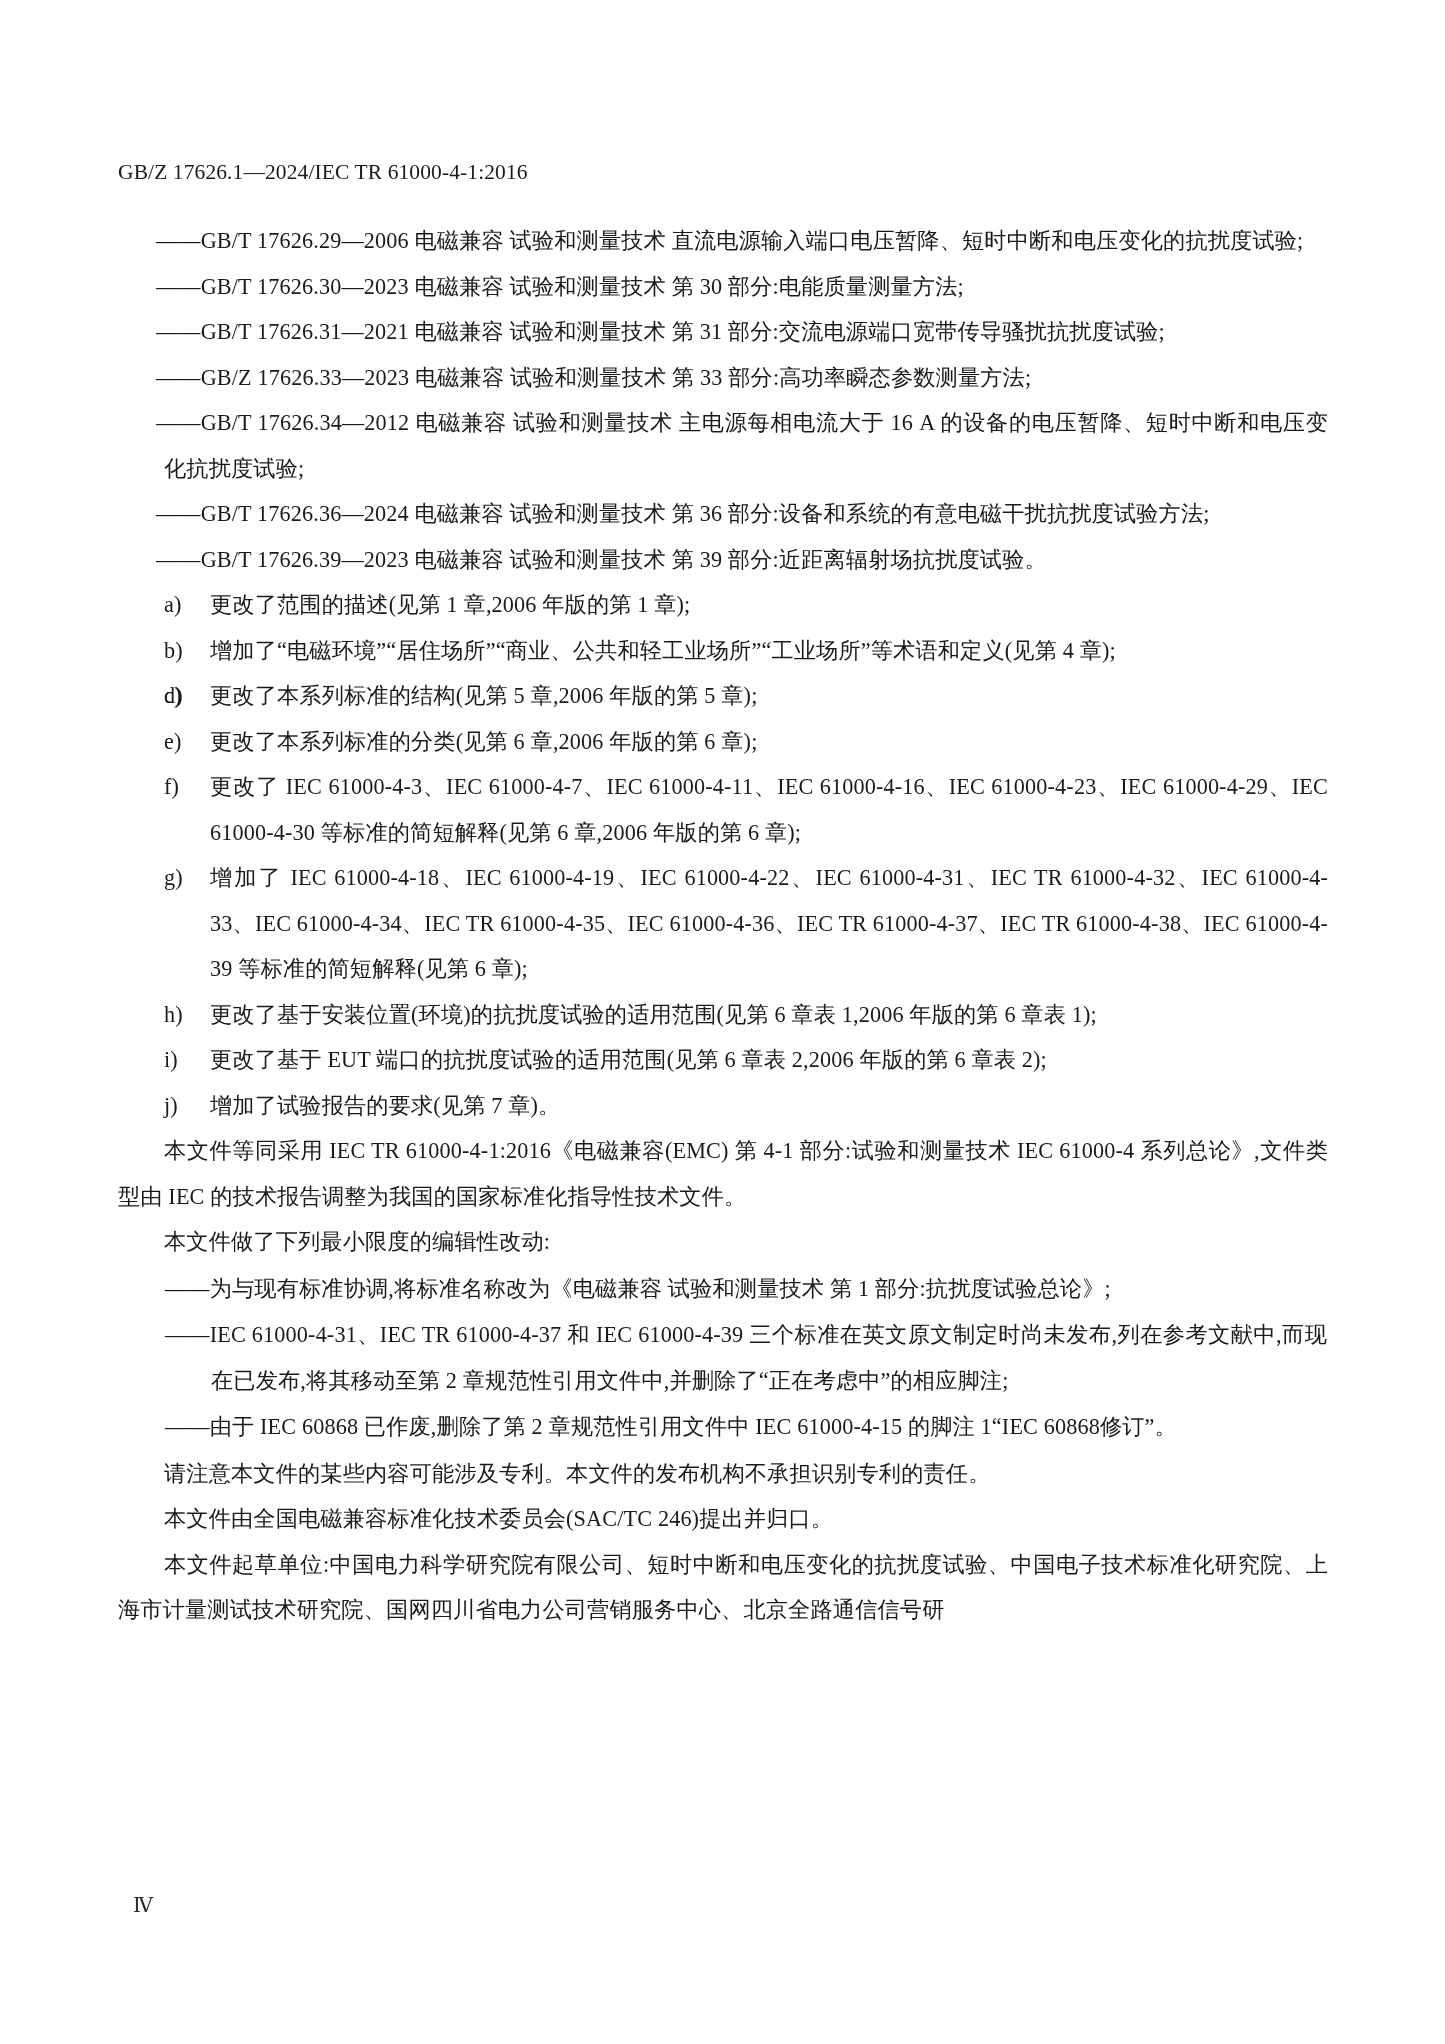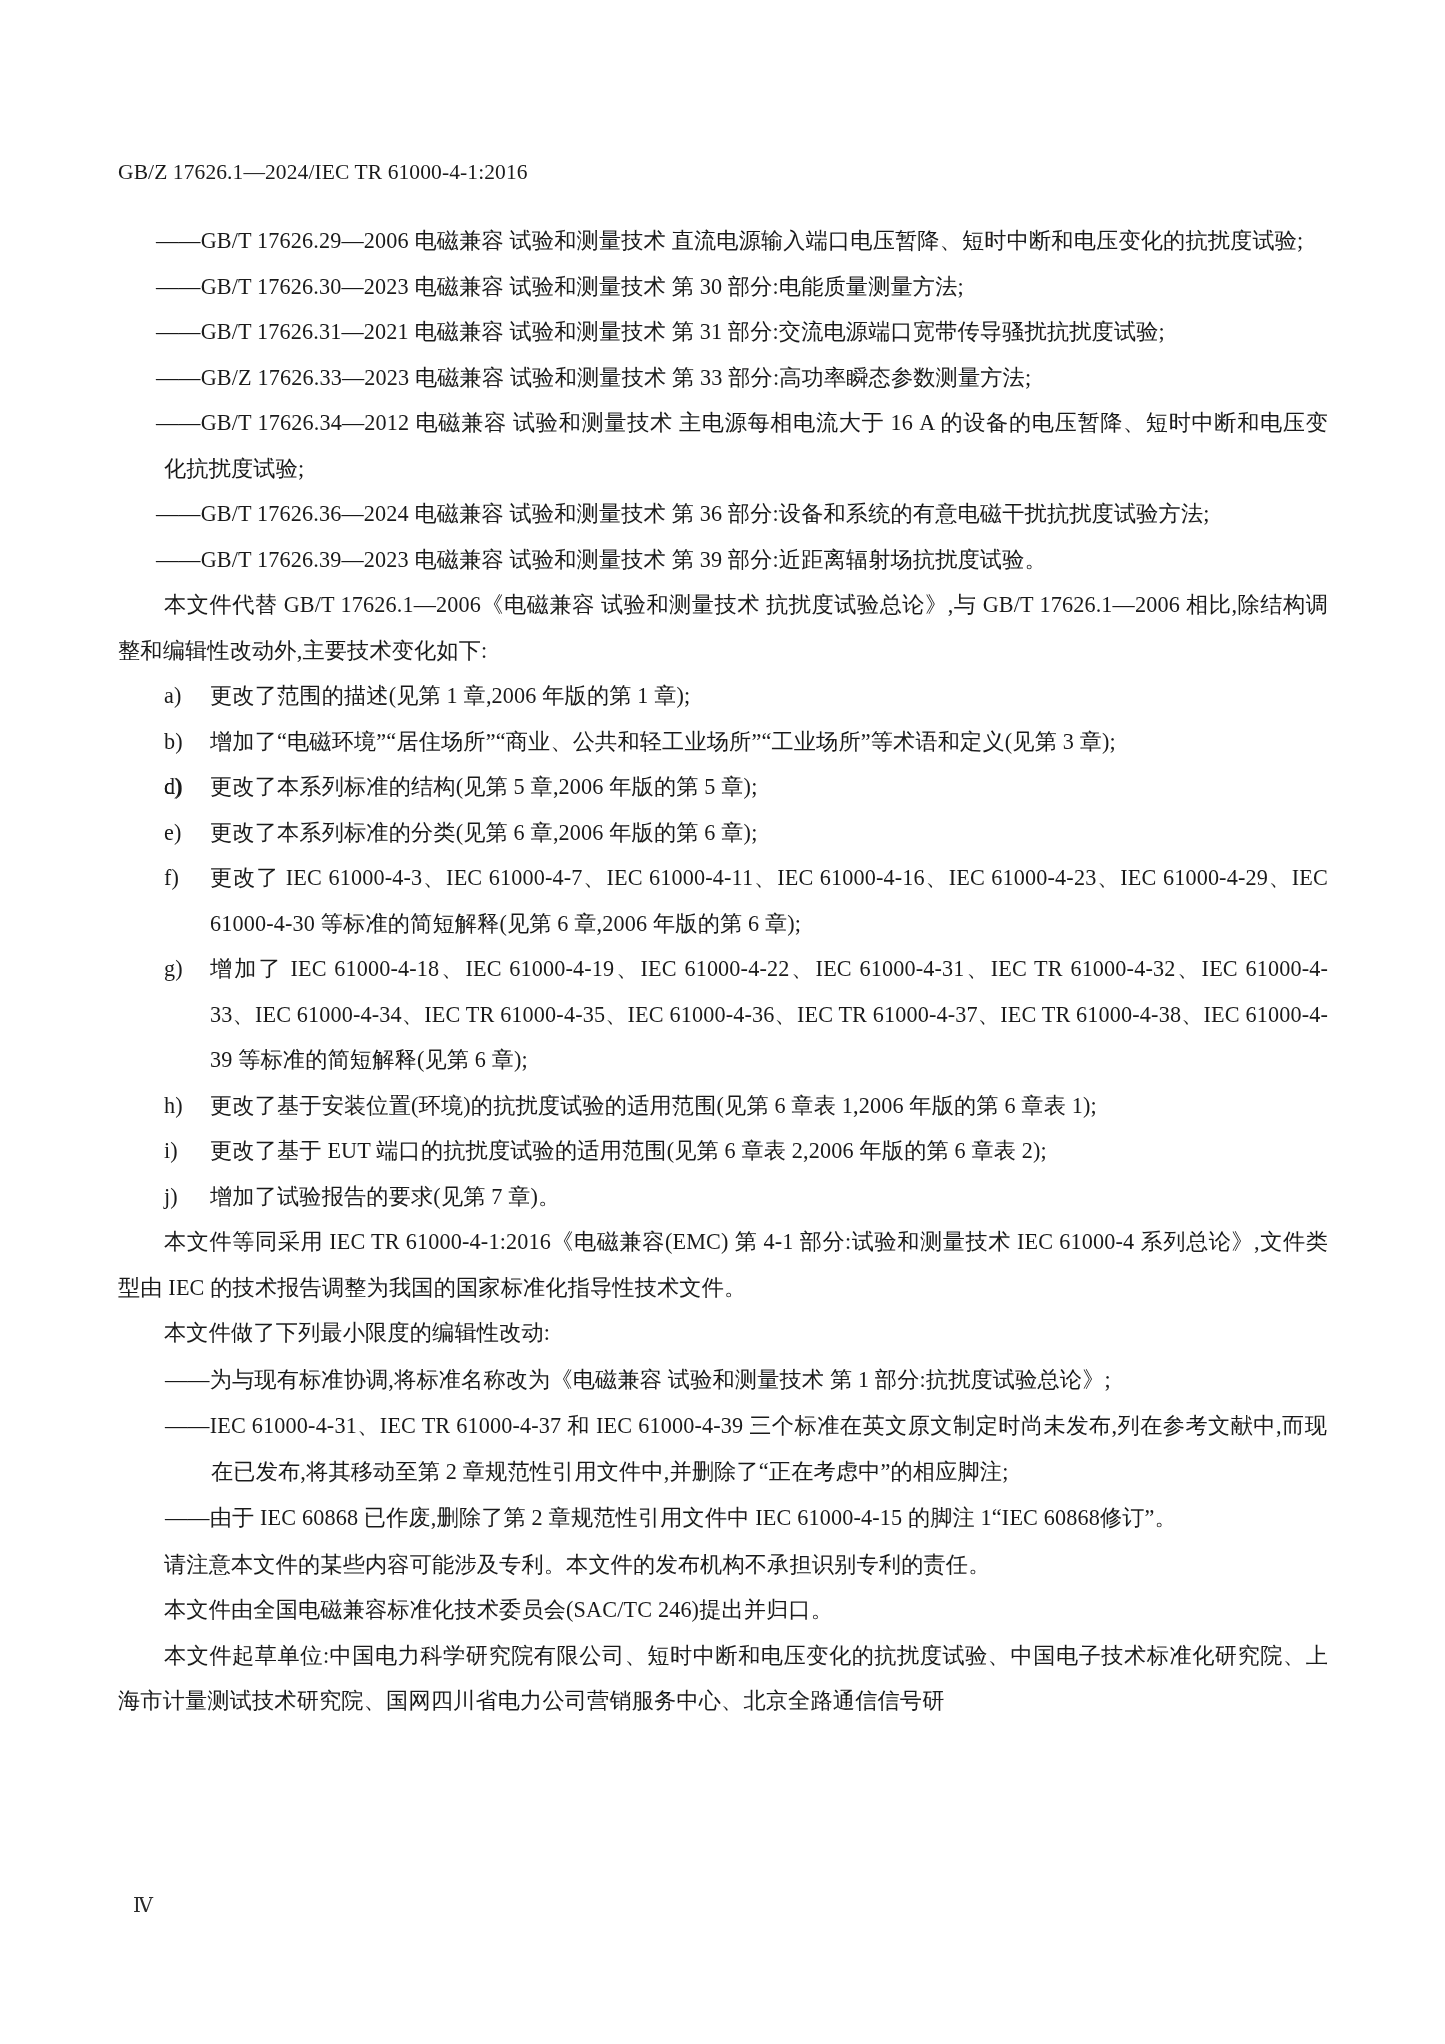--- a/index.html
+++ b/index.html
@@ -113,30 +113,29 @@
     <div>
       <p class="p dash-item">——GB/T 17626.29—2006  电磁兼容  试验和测量技术  直流电源输入端口电压暂降、短时中断和电压变化的抗扰度试验;</p>
       <p class="p dash-item">——GB/T 17626.30—2023  电磁兼容  试验和测量技术  第 30 部分:电能质量测量方法;</p>
       <p class="p dash-item">——GB/T 17626.31—2021  电磁兼容  试验和测量技术  第 31 部分:交流电源端口宽带传导骚扰抗扰度试验;</p>
       <p class="p dash-item">——GB/Z 17626.33—2023  电磁兼容  试验和测量技术  第 33 部分:高功率瞬态参数测量方法;</p>
       <p class="p dash-item">——GB/T 17626.34—2012  电磁兼容  试验和测量技术  主电源每相电流大于 16 A 的设备的电压暂降、短时中断和电压变化抗扰度试验;</p>
       <p class="p dash-item">——GB/T 17626.36—2024  电磁兼容  试验和测量技术  第 36 部分:设备和系统的有意电磁干扰抗扰度试验方法;</p>
       <p class="p dash-item">——GB/T 17626.39—2023  电磁兼容  试验和测量技术  第 39 部分:近距离辐射场抗扰度试验。</p>
     </div>
 
-    <p class="p indent2">本文件代替 GB/T 17626.1—2006《电磁兼容  试验和测量技术  抗扰度试验总论》,与 GB/T 17626.1—2006 相比,除结构调整和编辑性改动外,主要技术变化如下:</p>
 
     <div>
       <p class="p lettered">
         <span class="marker">a)</span>
         <span>更改了范围的描述(见第 1 章,2006 年版的第 1 章);</span>
       </p>
       <p class="p lettered">
         <span class="marker">b)</span>
-        <span>增加了“电磁环境”“居住场所”“商业、公共和轻工业场所”“工业场所”等术语和定义(见第 3 章);</span>
+        <span>增加了“电磁环境”“居住场所”“商业、公共和轻工业场所”“工业场所”等术语和定义(见第 4 章);</span>
       </p>
       <p class="p lettered">
         <span class="marker">c)</span>
       </p>
       <p class="p lettered">
         <span class="marker">d)</span>
         <span>更改了本系列标准的结构(见第 5 章,2006 年版的第 5 章);</span>
       </p>
       <p class="p lettered">
         <span class="marker">e)</span>

